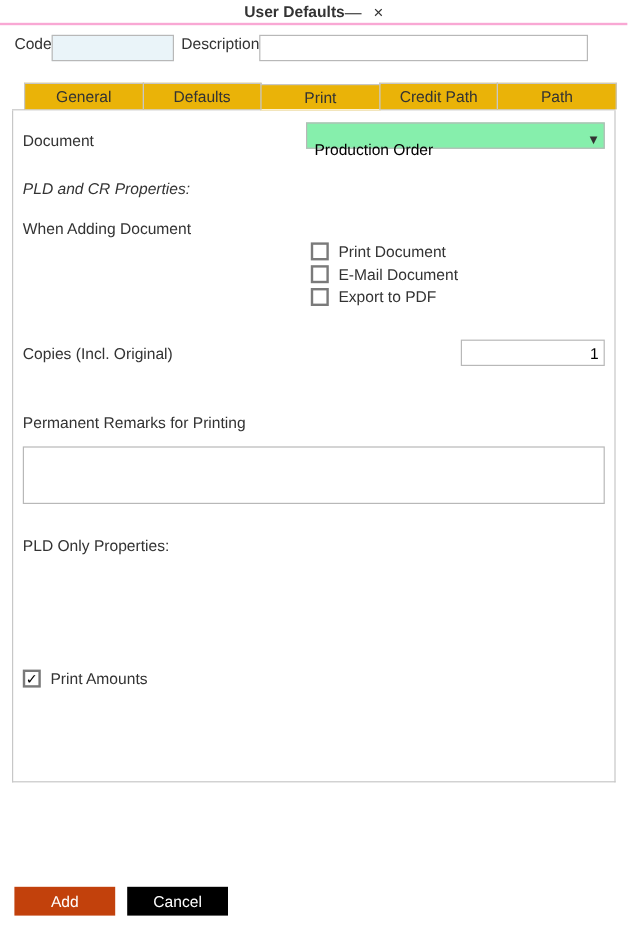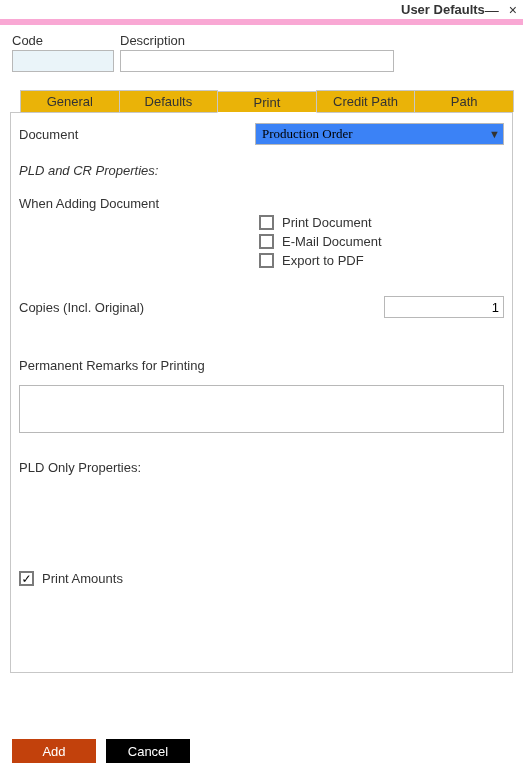--- a/index.html
+++ b/index.html
@@ -9,33 +9,33 @@
     font-size: 13px;
     color: #333;
     background: #fff;
     width: 523px;
     height: 779px;
     position: relative;
   }
   .titlebar {
     display:flex;
     align-items:center;
-    justify-content:flex-end;
+    justify-content:center;
     padding: 2px 6px 2px 6px;
-    border-bottom: 6px solid #f9a8d4;
+    border-bottom: 2px solid #f9a8d4;
   }
   .titlebar .title { font-weight: bold; font-size: 13px; }
   .titlebar .winbtns { display:flex; gap:10px; align-items:center; }
   .winbtn { cursor:pointer; font-size:14px; line-height:1; }
   .topfields {
     display:flex;
     gap: 6px;
     padding: 8px 10px 6px 12px;
   }
-  .field { display:flex; flex-direction:column; }
+  .field { display:flex; }
   .field label { margin-bottom:2px; }
   .field input {
     border:1px solid #b8b8b8;
     height:22px;
     padding:2px 4px;
     font-family:inherit;
     font-size:13px;
   }
   .field.code input { width:102px; background:#eaf4f9; }
   .field.desc input { width:274px; background:#fff; }
@@ -74,24 +74,24 @@
   .row { display:flex; align-items:center; margin-bottom:6px; }
   .row .lab { }
   .select-wrap {
     position:relative;
     flex:1;
   }
   .select {
     width:100%;
     height:22px;
     border:1px solid #b8b8b8;
-    padding:2px 20px 2px 6px;
-    background:#3b82f6;
+    padding:14px 20px 2px 6px;
+    background:#86efac;
     text-align:left;
-    font-family:Liberation Serif, serif;
+    font-family:Liberation Sans, sans-serif;
     font-size:13px;
     cursor:pointer;
   }
   .select-arrow {
     position:absolute;
     right:4px; top:50%; transform:translateY(-50%);
     pointer-events:none;
     font-size:11px;
   }
 

